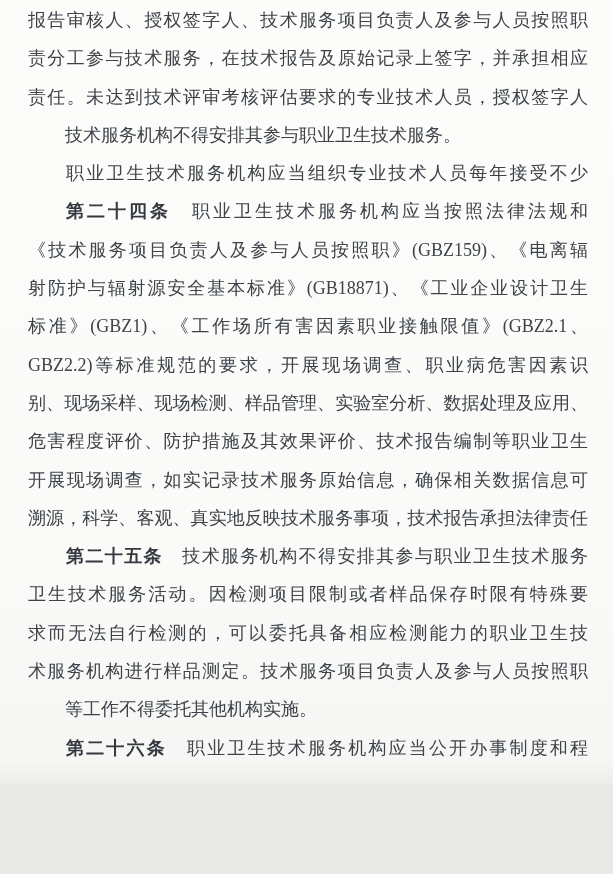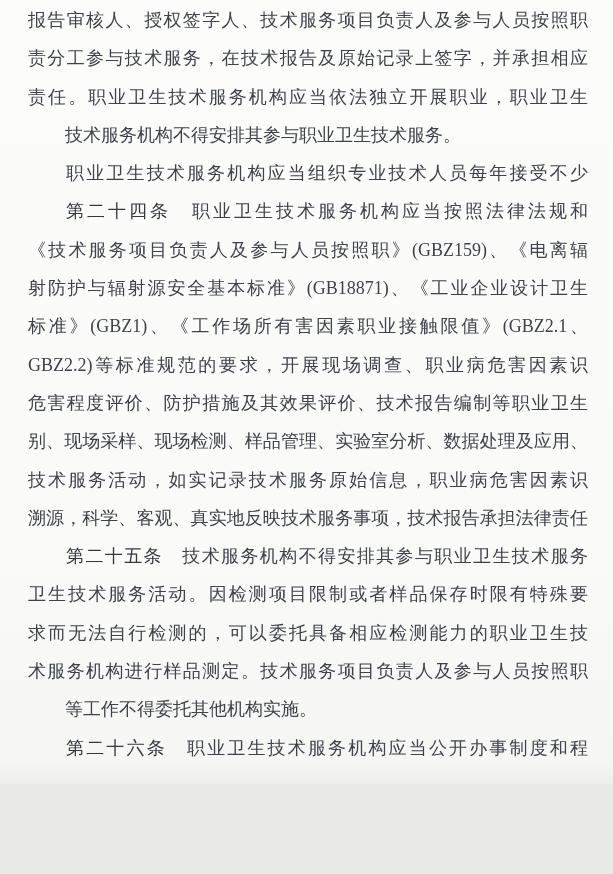--- a/index.html
+++ b/index.html
@@ -26,50 +26,50 @@
     font-size: 18px;
     color: #3e434b;
     text-align: justify;
     text-align-last: justify;
     text-justify: inter-character;
     overflow: hidden;
   }
   .line.indent { padding-left: 38px; }
   .line.end { text-align-last: left; margin-left: 37px; }
   .line b.num {
-    font-weight: normal;
+    font-weight: bold;
     color: #343940;
   }
   .footer {
     position: absolute;
     right: 48px;
     top: 844px;
     font-size: 17px;
     letter-spacing: 6px;
     color: #4a4f57;
   }
 </style>
 </head>
 <body>
 
 <div class="page">
   <div class="doc">
     <div class="line">报告审核人、授权签字人、技术服务项目负责人及参与人员按照职</div>
     <div class="line">责分工参与技术服务，在技术报告及原始记录上签字，并承担相应</div>
-    <div class="line">责任。职业卫生技术服务机构应当依法独立开展职业，职业卫生</div>
+    <div class="line">责任。未达到技术评审考核评估要求的专业技术人员，授权签字人</div>
     <div class="line end">技术服务机构不得安排其参与职业卫生技术服务。</div>
     <div class="line indent">职业卫生技术服务机构应当组织专业技术人员每年接受不少</div>
     <div class="line indent"><b class="num">第二十四条</b><span>　职业卫生技术服务机构应当按照法律法规和</span></div>
     <div class="line">《技术服务项目负责人及参与人员按照职》(GBZ159)、《电离辐</div>
     <div class="line">射防护与辐射源安全基本标准》(GB18871)、《工业企业设计卫生</div>
     <div class="line">标准》(GBZ1)、《工作场所有害因素职业接触限值》(GBZ2.1、</div>
     <div class="line">GBZ2.2)等标准规范的要求，开展现场调查、职业病危害因素识</div>
+    <div class="line">别、现场采样、现场检测、样品管理、实验室分析、数据处理及应用、</div>
     <div class="line">危害程度评价、防护措施及其效果评价、技术报告编制等职业卫生</div>
-    <div class="line">别、现场采样、现场检测、样品管理、实验室分析、数据处理及应用、</div>
-    <div class="line">技术服务活动，如实记录技术服务原始信息，职业病危害因素识</div>
+    <div class="line">开展现场调查，如实记录技术服务原始信息，确保相关数据信息可</div>
     <div class="line">溯源，科学、客观、真实地反映技术服务事项，技术报告承担法律责任</div>
     <div class="line indent"><b class="num">第二十五条</b><span>　技术服务机构不得安排其参与职业卫生技术服务</span></div>
     <div class="line">卫生技术服务活动。因检测项目限制或者样品保存时限有特殊要</div>
     <div class="line">求而无法自行检测的，可以委托具备相应检测能力的职业卫生技</div>
     <div class="line">术服务机构进行样品测定。技术服务项目负责人及参与人员按照职</div>
     <div class="line end">等工作不得委托其他机构实施。</div>
     <div class="line indent"><b class="num">第二十六条</b><span>　职业卫生技术服务机构应当公开办事制度和程</span></div>
   </div>
   <div class="footer">— 9 —</div>
 </div>

